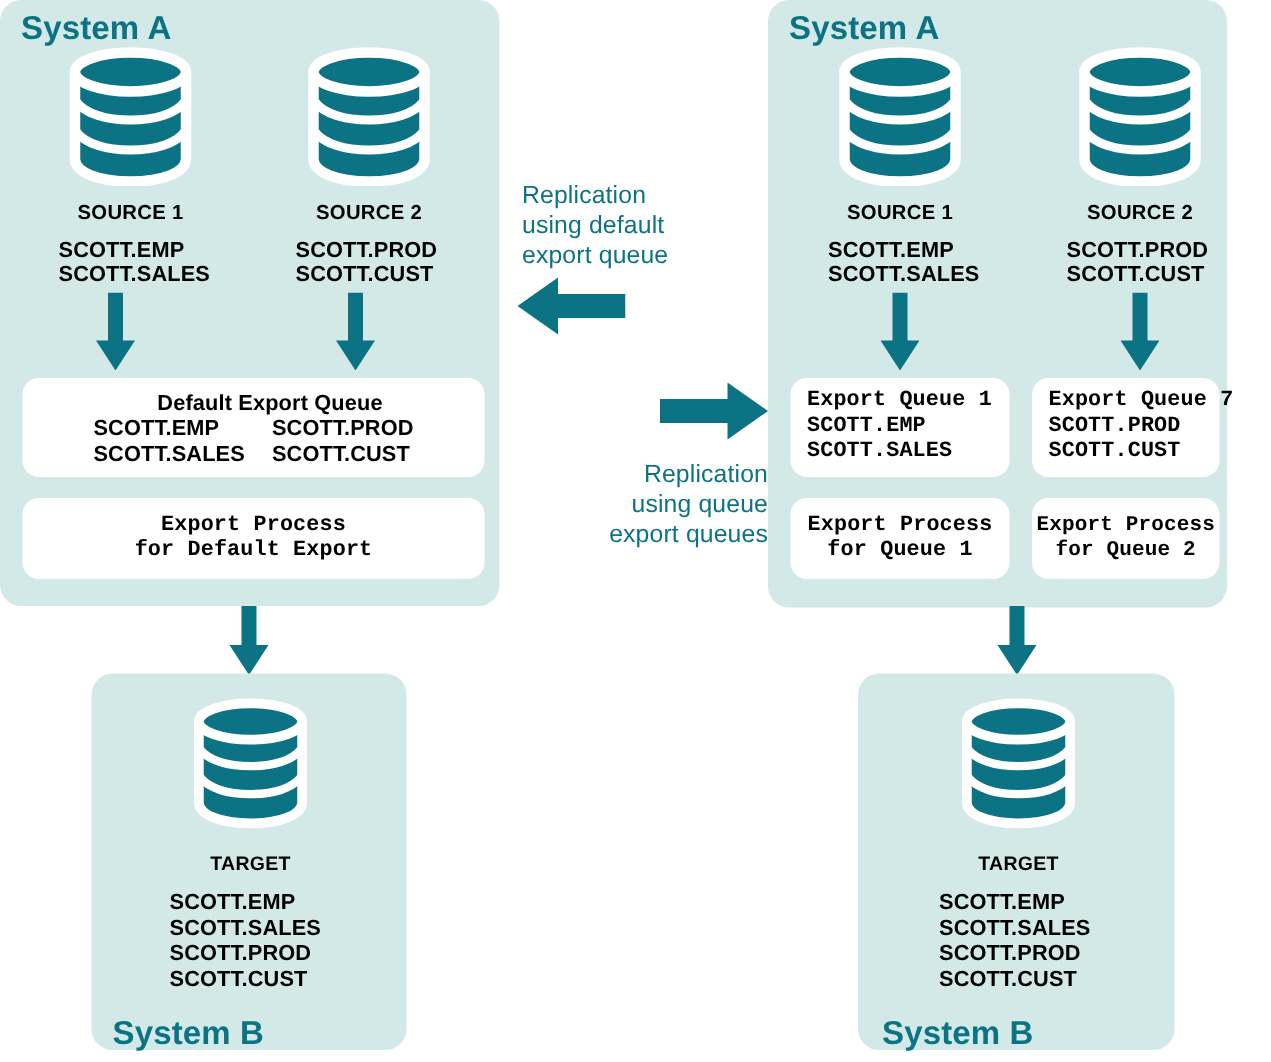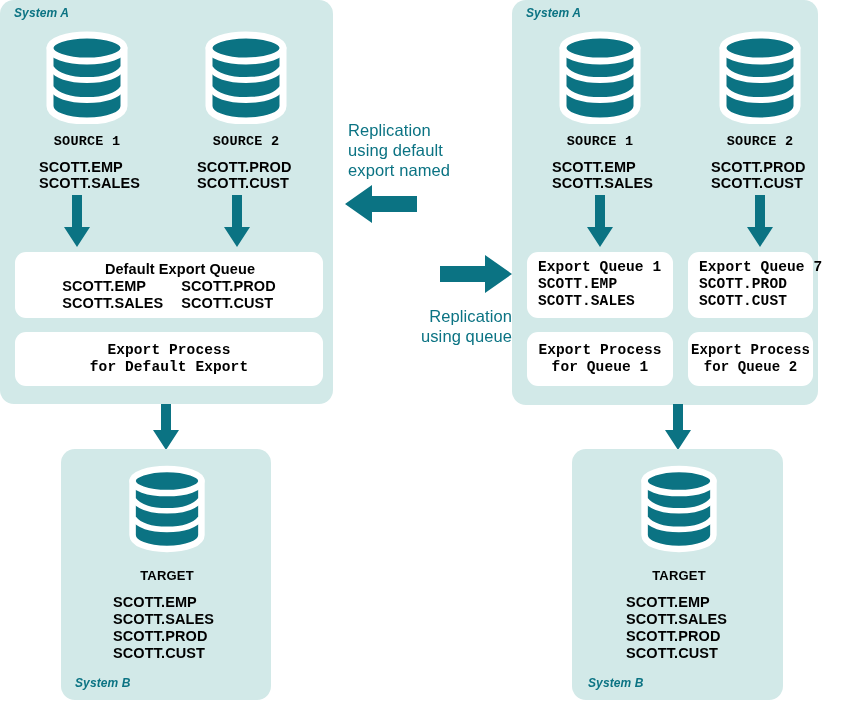--- a/index.html
+++ b/index.html
@@ -6,30 +6,30 @@
   body{
     width:847px;height:708px;position:relative;overflow:hidden;
     font-family:"Liberation Sans","DejaVu Sans",sans-serif;
     -webkit-font-smoothing:antialiased;
   }
   .panel{
     position:absolute;background:#d2e9e8;border-radius:14px;
   }
   .panel-b{ position:absolute;background:#d2e9e8;border-radius:14px; }
   .sys-label{
-    position:absolute;color:#0b7383;font-weight:bold;font-size:12px;
-    letter-spacing:.1px;white-space:nowrap;font-style:italic;
+    position:absolute;color:#0b7383;font-weight:bold;font-size:22px;
+    letter-spacing:.1px;white-space:nowrap;
   }
   
   .db{position:absolute;}
   .db svg{display:block;}
   
   .node-title{
     position:absolute;color:#000;font-weight:bold;font-size:13.5px;
-    text-align:center;white-space:nowrap;letter-spacing:.2px;font-family:Liberation Mono, monospace;
+    text-align:center;white-space:nowrap;letter-spacing:.2px;
   }
   .node-tables{
     position:absolute;color:#000;font-weight:bold;font-size:14.5px;
     line-height:16px;white-space:nowrap;letter-spacing:.1px;
   }
   
   .wbox{
     position:absolute;background:#ffffff;border-radius:11px;
     box-sizing:border-box;
   }
@@ -172,38 +172,39 @@
   <div>SCOTT.SALES</div>
   <div>SCOTT.PROD</div>
   <div>SCOTT.CUST</div>
 </div>
 
 <div class="sys-label" style="left:75px;top:676px;">System B</div>
 
 <div class="rep-cap" style="left:348px;top:120px;">
   <div>Replication</div>
   <div>using default</div>
-  <div>export named</div>
+  <div>export queue</div>
 </div>
 
 <div class="arr" style="left:345px;top:185px;">
   <svg width="72" height="38" viewBox="0 0 72 38">
     <path d="M72,11 L72,27 L27,27 L27,38 L0,19 L27,0 L27,11 Z" fill="#0b7383"></path>
   </svg>
 </div>
 
 <div class="arr" style="left:440px;top:255px;">
   <svg width="72" height="38" viewBox="0 0 72 38">
     <path d="M0,11 L0,27 L45,27 L45,38 L72,19 L45,0 L45,11 Z" fill="#0b7383"></path>
   </svg>
 </div>
 
 <div class="rep-cap right" style="left:351px;top:306px;width:161px;">
   <div>Replication</div>
   <div>using queue</div>
+  <div>export queues</div>
 </div>
 
 <div class="panel" style="left:512px;top:0px;width:306px;height:405px;"></div>
 
 <div class="sys-label" style="left:526px;top:6px;">System A</div>
 
 <div class="db" style="left:557px;top:30px;">
   <svg width="86" height="94" viewBox="0 0 86 94">
     <g>
       <path d="M6,18 L6,76 C6,85 22,91 43,91 C64,91 80,85 80,76 L80,18 Z" fill="#0b7383" stroke="#ffffff" stroke-width="7" stroke-linejoin="round"></path>

